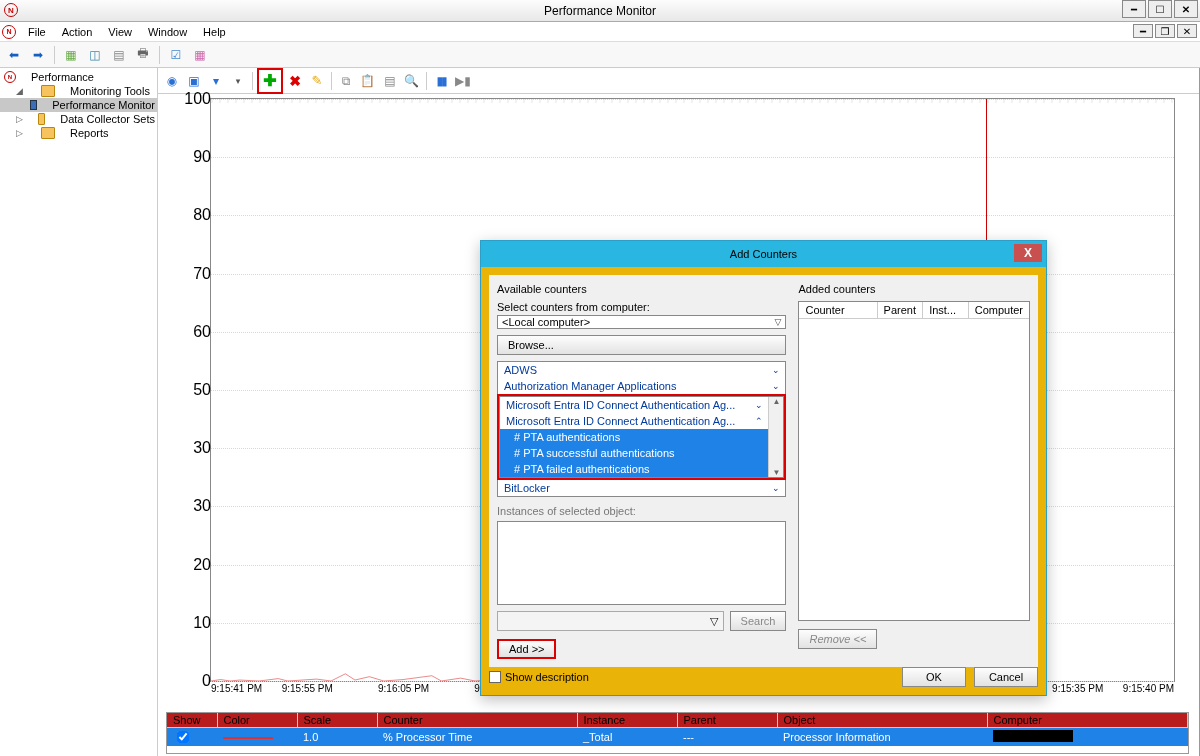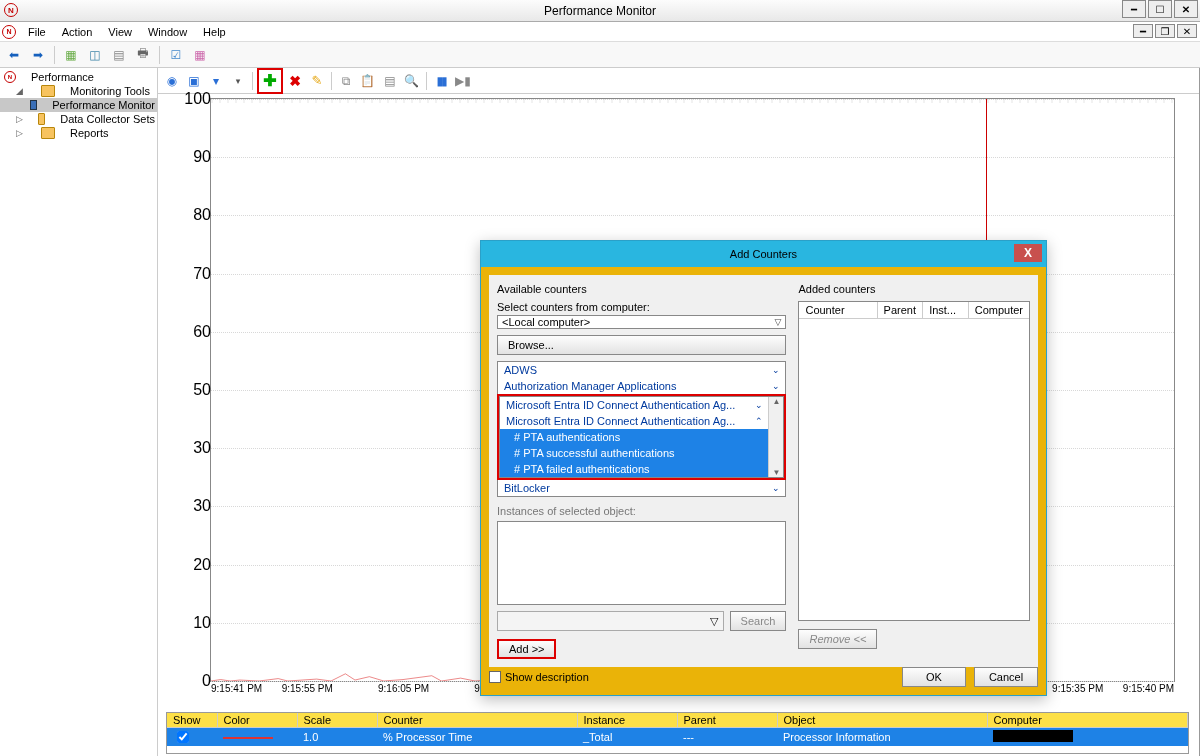--- a/index.html
+++ b/index.html
@@ -79,21 +79,21 @@
   .xlab.right { transform:translateX(-100%);}
   
   .wave { position:absolute; left:0; right:0; bottom:0; height:48px; }
   
   .stats { position:absolute; left:52px; right:24px; bottom:48px; height:20px; display:flex; align-items:center; justify-content:flex-end; gap:6px; font-size:11px;}
   .stats .lbl { margin-left:18px;}
   .stats .val { width:70px; border:1px solid #bbb; padding:1px 4px; text-align:right; background:#fff;}
   
   .legend { position:absolute; left:8px; right:10px; bottom:2px; height:42px; border:1px solid #999;}
   .legend table { width:100%; border-collapse:collapse; font-size:11px;}
-  .legend th { text-align:left; font-weight:normal; border-right:1px solid #ccc; border-bottom:1px solid #ccc; padding:1px 6px; background:#fde047;}
+  .legend th { text-align:left; font-weight:normal; border-right:1px solid #ccc; border-bottom:1px solid #ccc; padding:1px 6px; background:#b91c1c;}
   .legend td { padding:0 6px; height:16px;}
   .legend tr.row-sel { background:#1e82e6; color:#fff;}
   .legend .chk { width:12px; height:12px;}
   .legend .color-swatch { width:50px; height:2px; background:#d33; display:inline-block; vertical-align:middle;}
   .legend .comp-black { width:80px; height:12px; background:#000; display:inline-block;}
   
   .dialog {
     position:absolute; left:322px; top:172px; width:567px;
     background:#fff; border:1px solid #2aa0c8;
     box-shadow:0 4px 14px rgba(0,0,0,.25);

